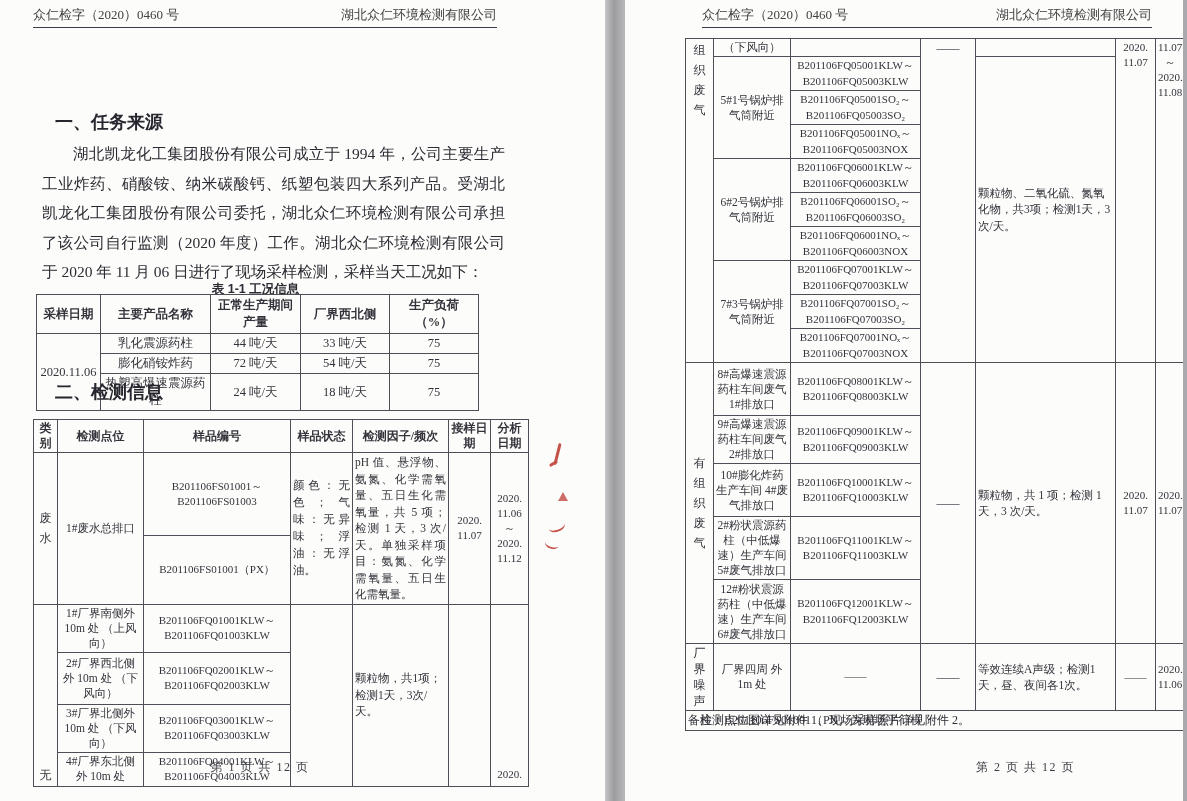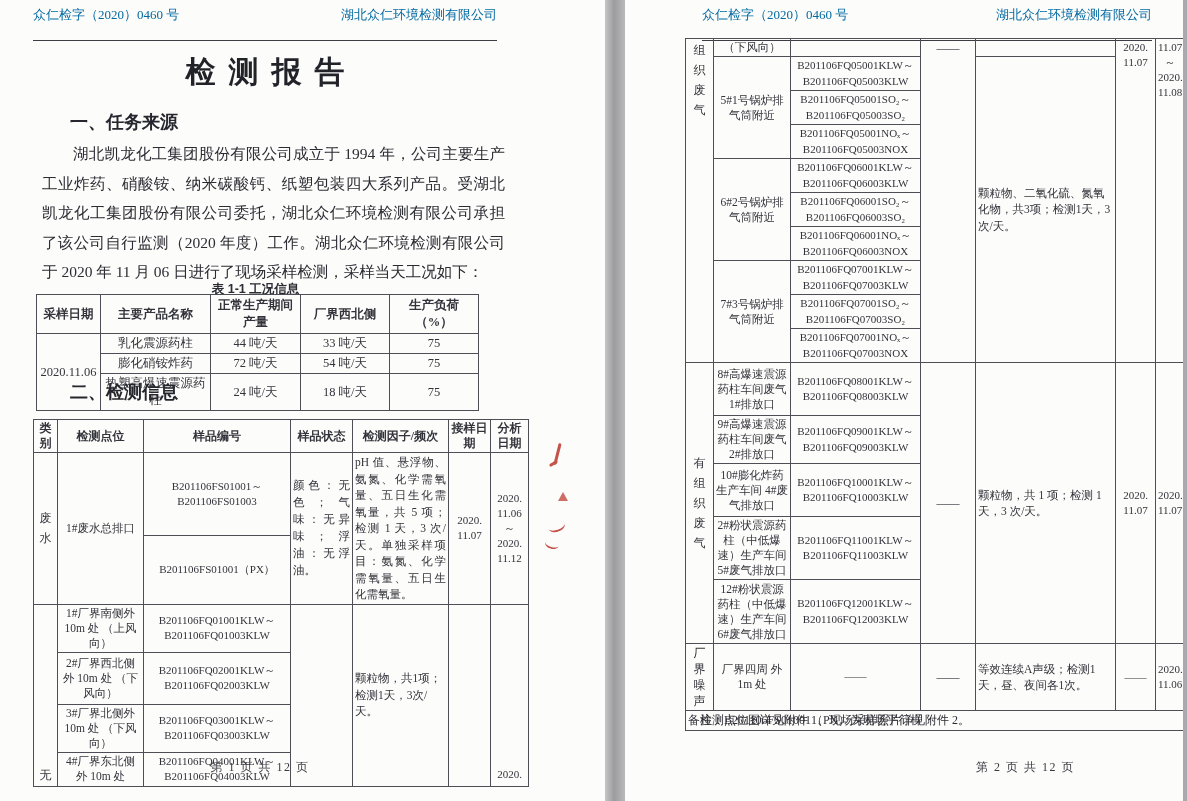--- a/index.html
+++ b/index.html
@@ -14,32 +14,32 @@
   .page1 { left:0; width:605px; }
   .page2 { left:625px; width:558px; }
   .gutter {
     position:absolute; left:605px; top:0; width:20px; height:801px;
     background:linear-gradient(90deg,#c6c6c8 0%,#9c9ca0 45%,#b9b9bc 100%);
   }
   .right-edge { position:absolute; left:1183px; top:0; width:4px; height:801px; background:#aaaaae; }
 
   .pg-header {
     position:absolute; display:flex; justify-content:space-between; align-items:flex-end;
-    border-bottom:1.5px solid #3c3c44; font-size:13px; padding-bottom:16px; color:#0369a1;
+    border-bottom:1.5px solid #3c3c44; font-size:13px; padding-bottom:3px; color:#404040;
   }
   .page1 .pg-header { left:33px; top:6px; width:464px; }
   .page2 .pg-header { left:77px; top:6px; width:450px; }
 
   .title {
     position:absolute; left:33px; top:52px; width:464px; text-align:center;
     font-family:"Liberation Sans","DejaVu Sans",sans-serif;
     font-size:30px; font-weight:bold; letter-spacing:13px; text-indent:13px; color:#222229;
   }
   .sec-heading {
-    position:absolute; left:70px;
+    position:absolute; left:55px;
     font-family:"Liberation Sans","DejaVu Sans",sans-serif;
     font-size:18px; font-weight:bold; color:#26262e;
   }
   .sec1 { top:110px; }
   .sec2 { top:380px; }
   .para {
     position:absolute; left:42px; top:139px; width:463px;
     font-size:15.5px; line-height:29.5px; text-align:justify; text-indent:31px; color:#2b2b33;
   }
   .tcap {
@@ -97,21 +97,20 @@
 </head>
 <body>
 
 <div class="page page1">
 
   <div class="pg-header">
     <span>众仁检字（2020）0460 号</span>
     <span>湖北众仁环境检测有限公司</span>
   </div>
 
-  <div class="title">检测报告</div>
 
   <div class="sec-heading sec1">一、任务来源</div>
 
   <div class="para">湖北凯龙化工集团股份有限公司成立于 1994 年，公司主要生产工业炸药、硝酸铵、纳米碳酸钙、纸塑包装四大系列产品。受湖北凯龙化工集团股份有限公司委托，湖北众仁环境检测有限公司承担了该公司自行监测（2020 年度）工作。湖北众仁环境检测有限公司于 2020 年 11 月 06 日进行了现场采样检测，采样当天工况如下：</div>
 
   <div class="tcap cap1">表 1-1 工况信息</div>
 
   <table class="t1">
     <colgroup>
         <col style="width:64px">

